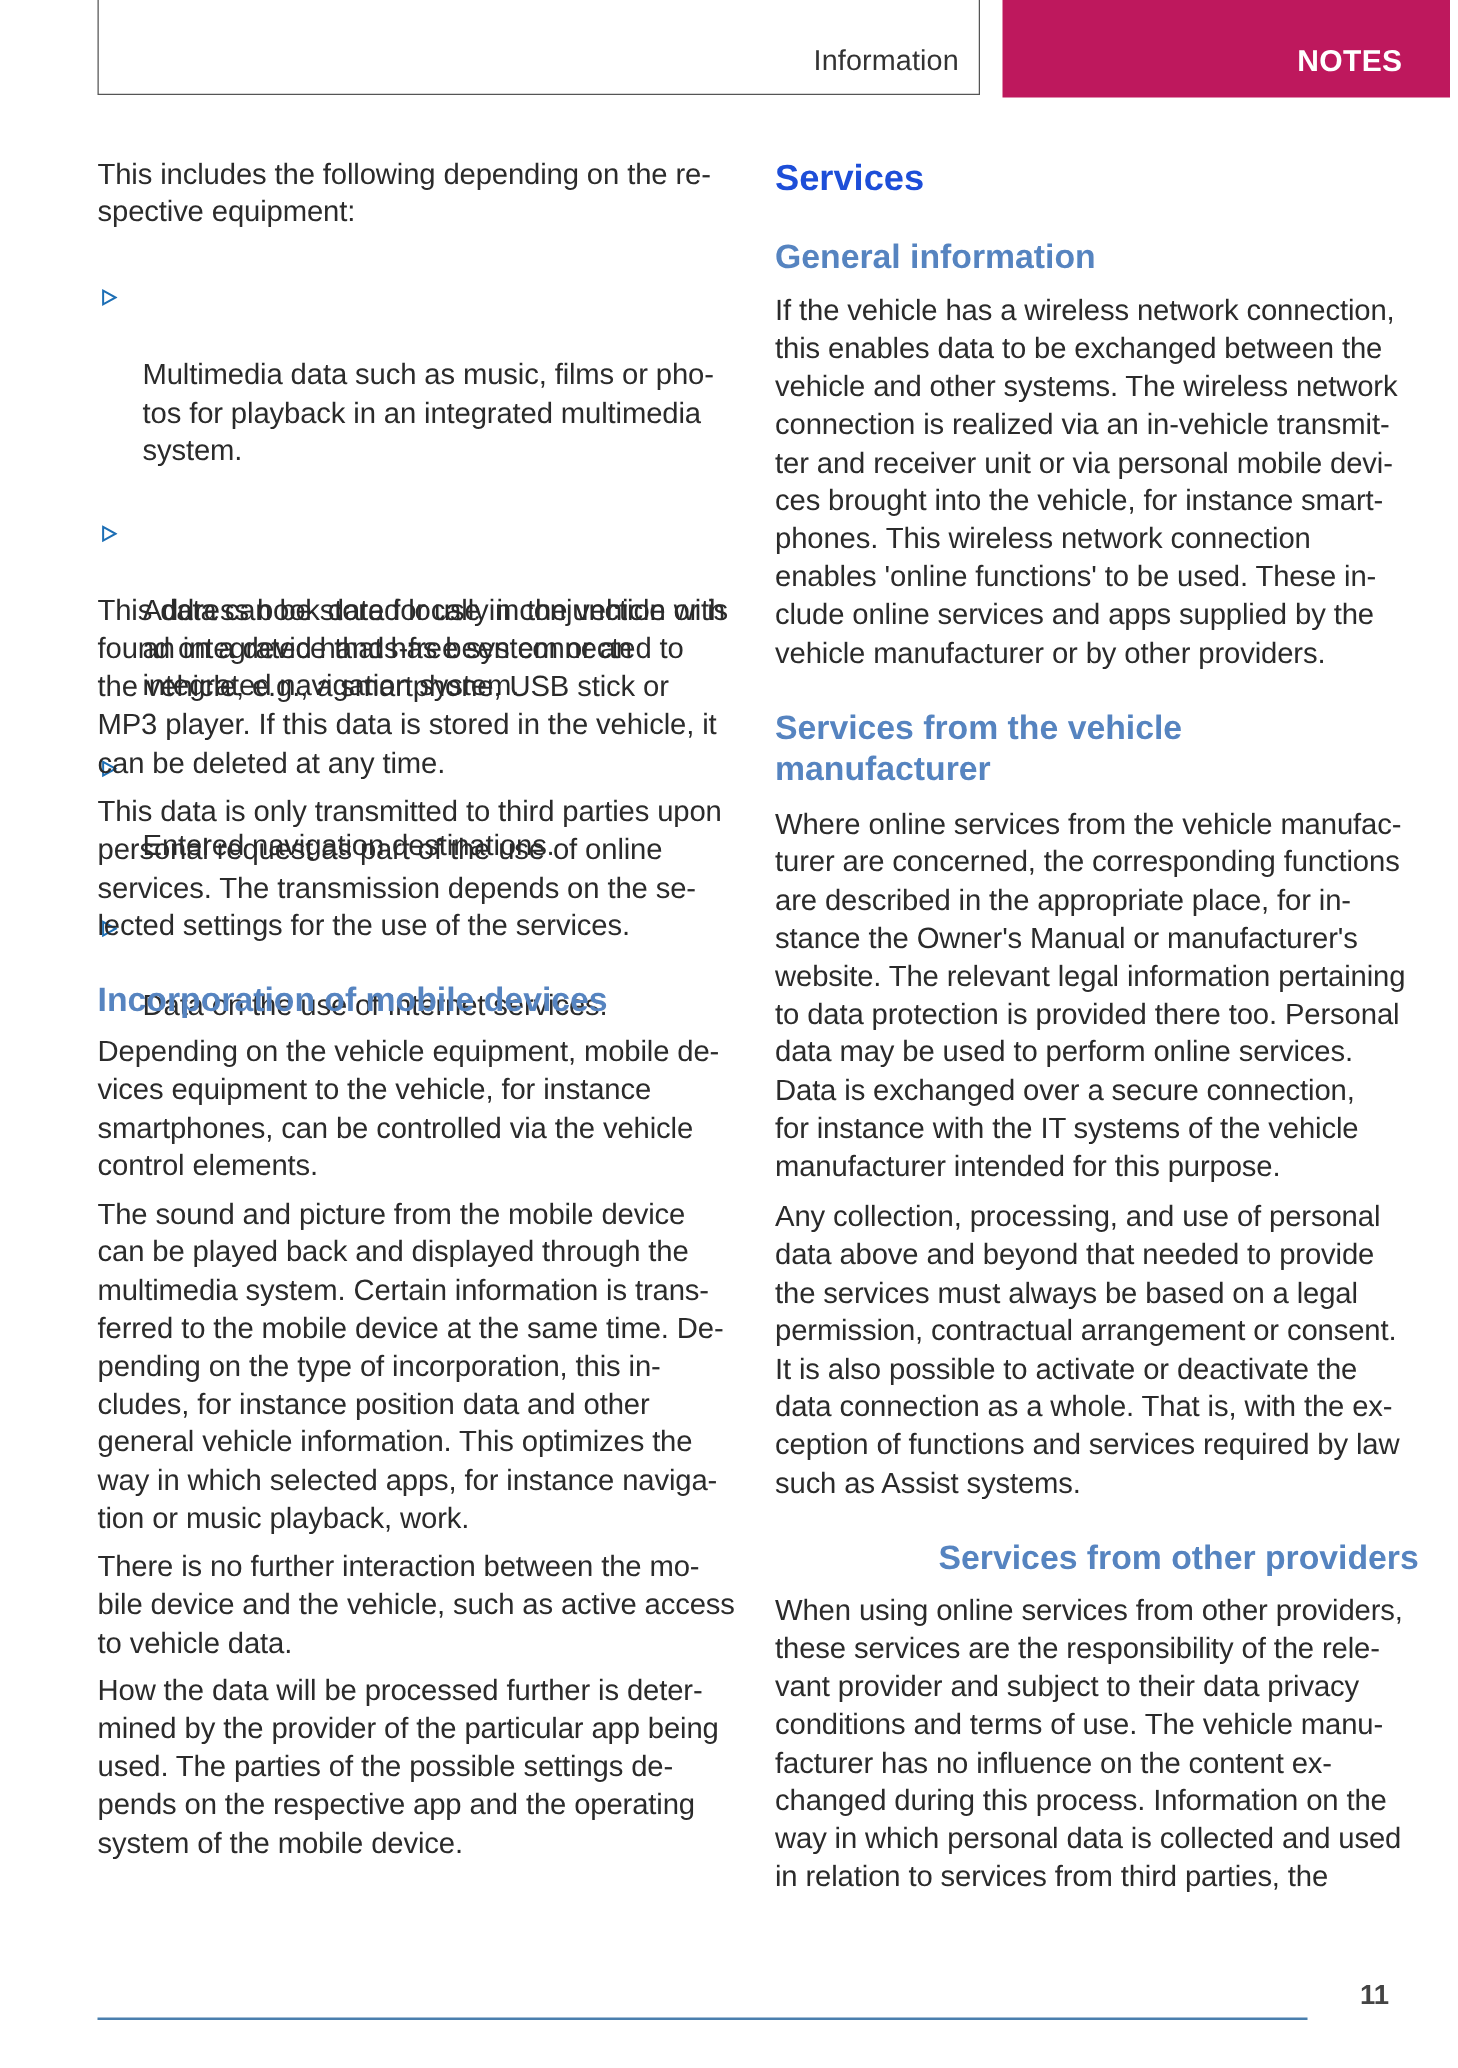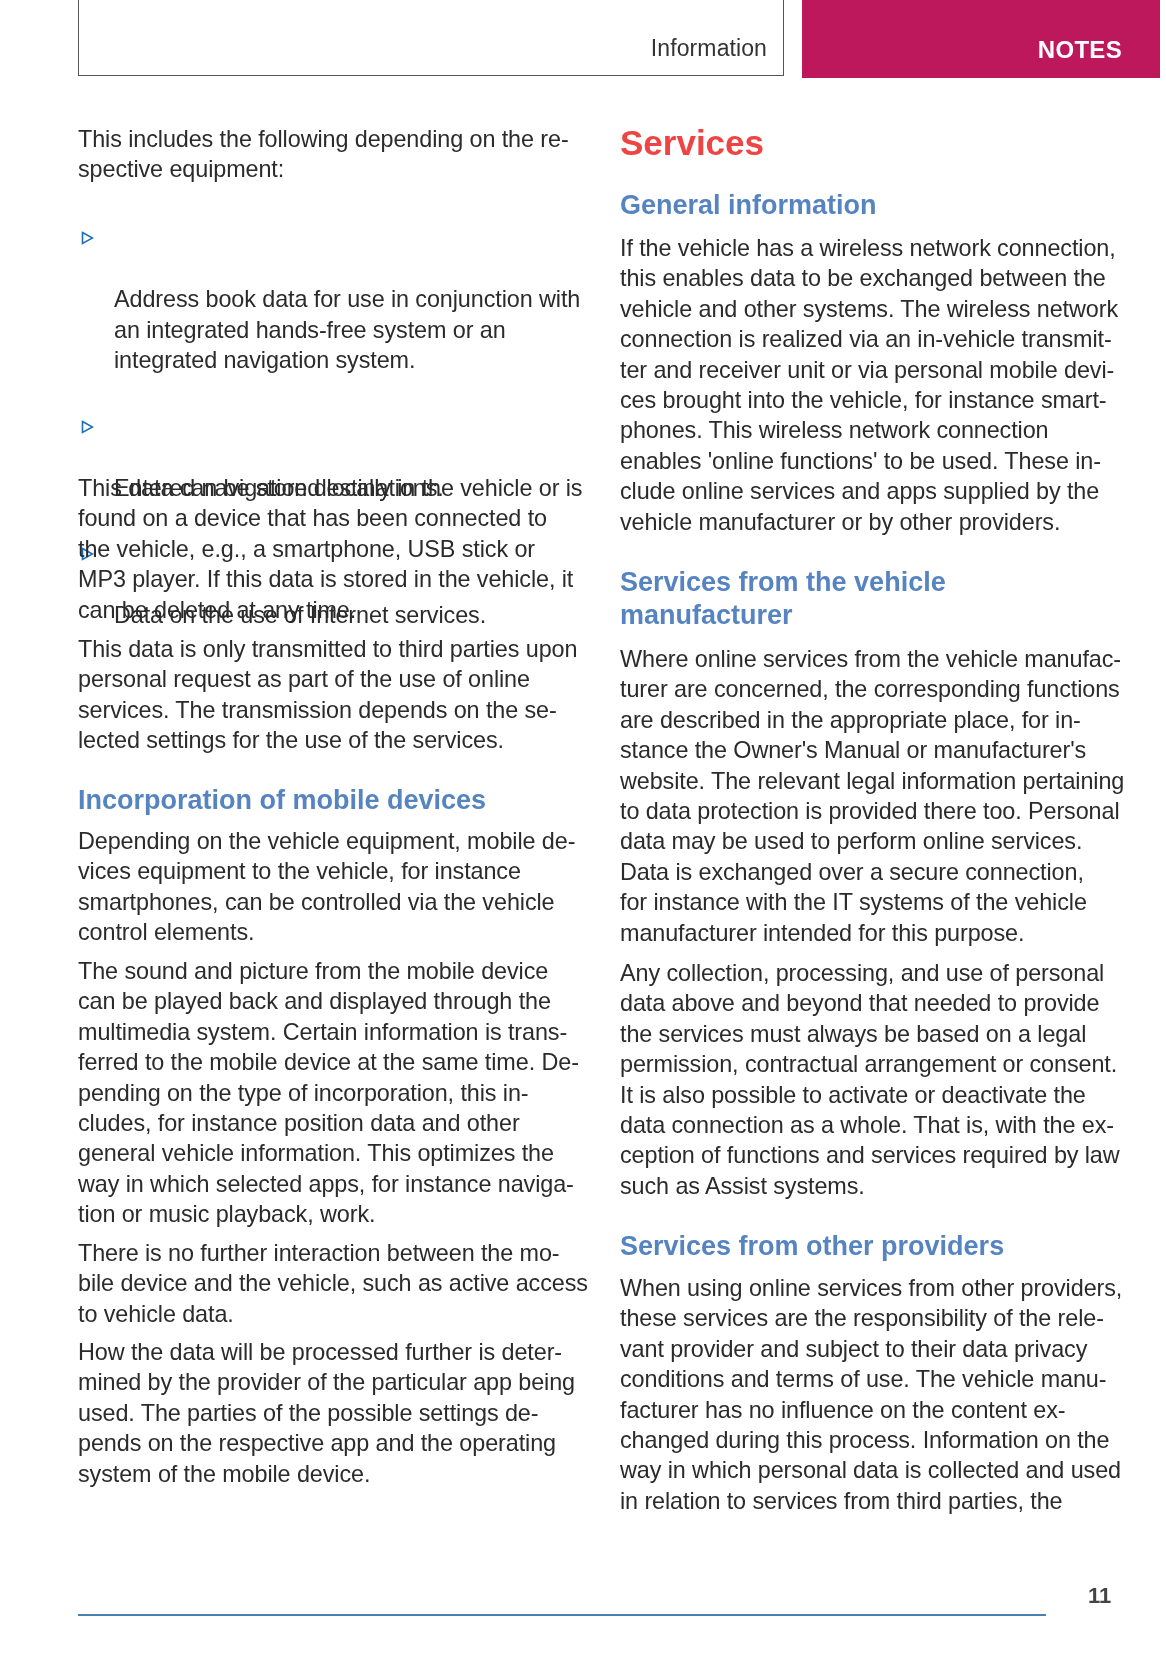--- a/index.html
+++ b/index.html
@@ -59,23 +59,23 @@
     .body-text {
       font-size: 23.4px;
       line-height: 30.4px;
       color: #2b2b2b;
       margin: 0;
       white-space: pre-line;
       letter-spacing: -0.1px;
     }
     .para { margin: 0 0 8px 0; }
     .h1 {
-      font-size: 35px;
-      font-weight: bold;
-      color: #ef4444;
+      font-size: 29px;
+      font-weight: bold;
+      color: #1d4ed8;
       margin: 0;
       line-height: 38px;
     }
     .h2 {
       font-size: 27px;
       font-weight: bold;
       color: #5684c0;
       margin: 0;
       line-height: 33px;
     }
@@ -117,20 +117,28 @@
 </div>
 <div class="header-tab">
   <span class="header-tab-label">NOTES</span>
 </div>
 
 <div class="column col-left">
   <p class="body-text para" style="position:absolute; top:124px; width:510px;">This includes the following depending on the re-
 spective equipment:</p>
 
   <ul class="bullet-list body-text" style="position:absolute; top:193px; width:510px;">
+    <li class="bullet-item" style="margin-bottom:6px;">
+      <svg class="bullet-icon" viewBox="0 0 13 14">
+          <polygon points="1.5,1.5 11.5,7 1.5,12.5" fill="none" stroke="#1d6fb5" stroke-width="1.6"></polygon>
+        </svg>
+      <span>Multimedia data such as music, films or pho-
+tos for playback in an integrated multimedia
+system.</span>
+    </li>
     <li class="bullet-item" style="margin-bottom:6px;">
       <svg class="bullet-icon" viewBox="0 0 13 14">
           <polygon points="1.5,1.5 11.5,7 1.5,12.5" fill="none" stroke="#1d6fb5" stroke-width="1.6"></polygon>
         </svg>
       <span>Address book data for use in conjunction with
 an integrated hands-free system or an
 integrated navigation system.</span>
     </li>
     <li class="bullet-item" style="margin-bottom:6px;">
       <svg class="bullet-icon" viewBox="0 0 13 14">
@@ -209,21 +217,21 @@
 manufacturer intended for this purpose.</p>
   <p class="body-text" style="position:absolute; top:958px; width:515px;">Any collection, processing, and use of personal
 data above and beyond that needed to provide
 the services must always be based on a legal
 permission, contractual arrangement or consent.
 It is also possible to activate or deactivate the
 data connection as a whole. That is, with the ex-
 ception of functions and services required by law
 such as Assist systems.</p>
 
-  <h2 class="h2" style="position:absolute; top:1230px; width:515px;">Services from other providers</h2>
+  <h2 class="h2" style="position:absolute; top:1230px; width:515px;text-align:right;">Services from other providers</h2>
   <p class="body-text" style="position:absolute; top:1273px; width:515px;">When using online services from other providers,
 these services are the responsibility of the rele-
 vant provider and subject to their data privacy
 conditions and terms of use. The vehicle manu-
 facturer has no influence on the content ex-
 changed during this process. Information on the
 way in which personal data is collected and used
 in relation to services from third parties, the</p>
 </div>
 

